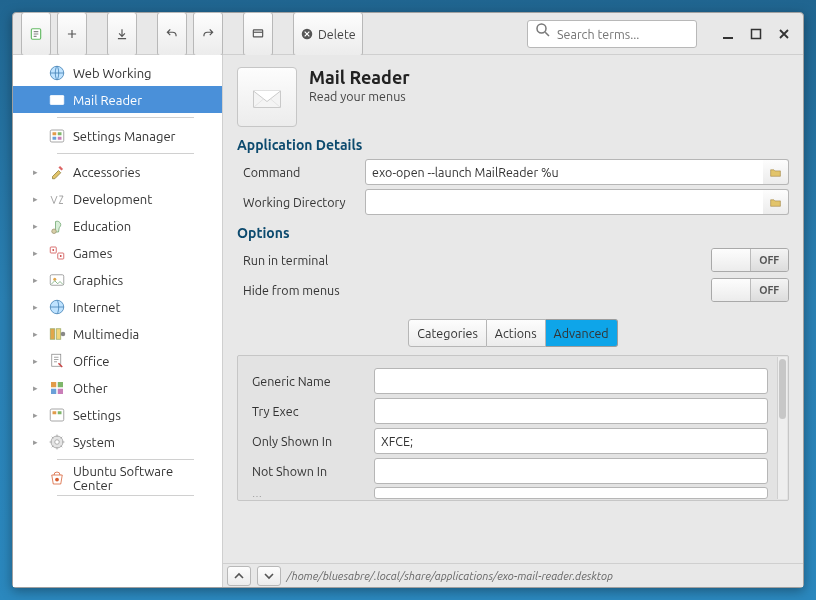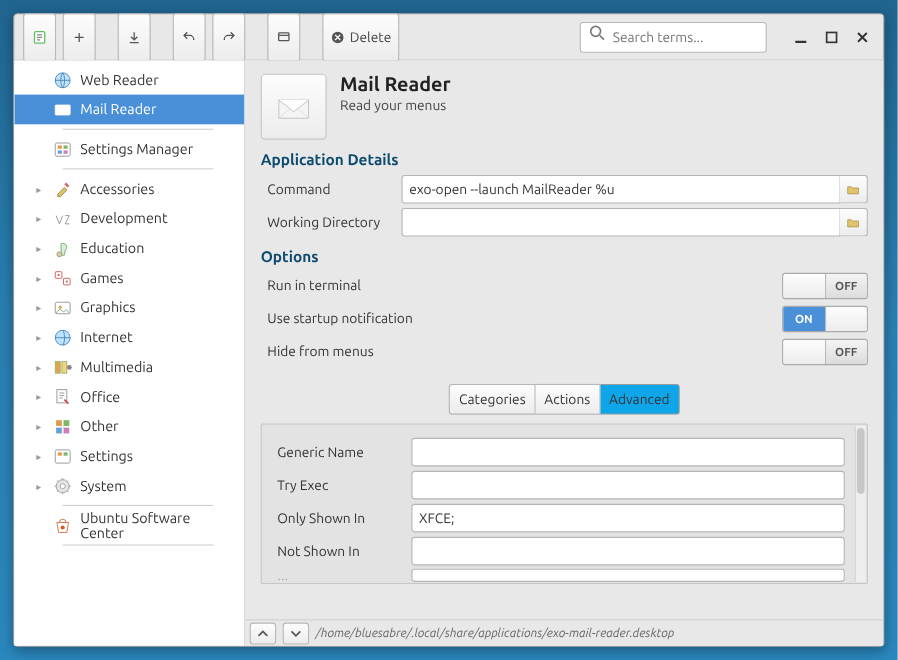--- a/index.html
+++ b/index.html
@@ -141,21 +141,21 @@
 
     <div class="sidebar">
       <div class="srow">
         <span class="tri none">▸</span>
         <span class="ico">
             <svg viewBox="0 0 24 24">
               <circle cx="12" cy="12" r="9" fill="#bfe3ff" stroke="#3b7bb0"></circle>
               <path d="M3 12h18M12 3c3 3 3 15 0 18M12 3c-3 3-3 15 0 18" stroke="#3b7bb0" fill="none"></path>
             </svg>
           </span>
-        <span>Web Reader</span>
+        <span>Web Working</span>
       </div>
       <div class="srow selected">
         <span class="tri none">▸</span>
         <span class="ico">
             <svg viewBox="0 0 24 24">
               <rect x="3" y="6" width="18" height="12" rx="1" fill="#fff" stroke="#888"></rect>
               <path d="M3 7l9 7 9-7" stroke="#888" fill="none"></path>
             </svg>
           </span>
         <span>Mail Reader</span>
@@ -350,27 +350,20 @@
 
         <div class="section-h">Options</div>
         <div class="optrow">
           <div class="lbl">Run in terminal</div>
           <div class="toggle off">
               <div class="half"></div>
               <div class="half">OFF</div>
             </div>
         </div>
         <div class="optrow">
-          <div class="lbl">Use startup notification</div>
-          <div class="toggle on">
-              <div class="half">ON</div>
-              <div class="half"></div>
-            </div>
-        </div>
-        <div class="optrow">
           <div class="lbl">Hide from menus</div>
           <div class="toggle off">
               <div class="half"></div>
               <div class="half">OFF</div>
             </div>
         </div>
 
         <div class="tabs">
           <div class="tab">Categories</div>
           <div class="tab">Actions</div>

